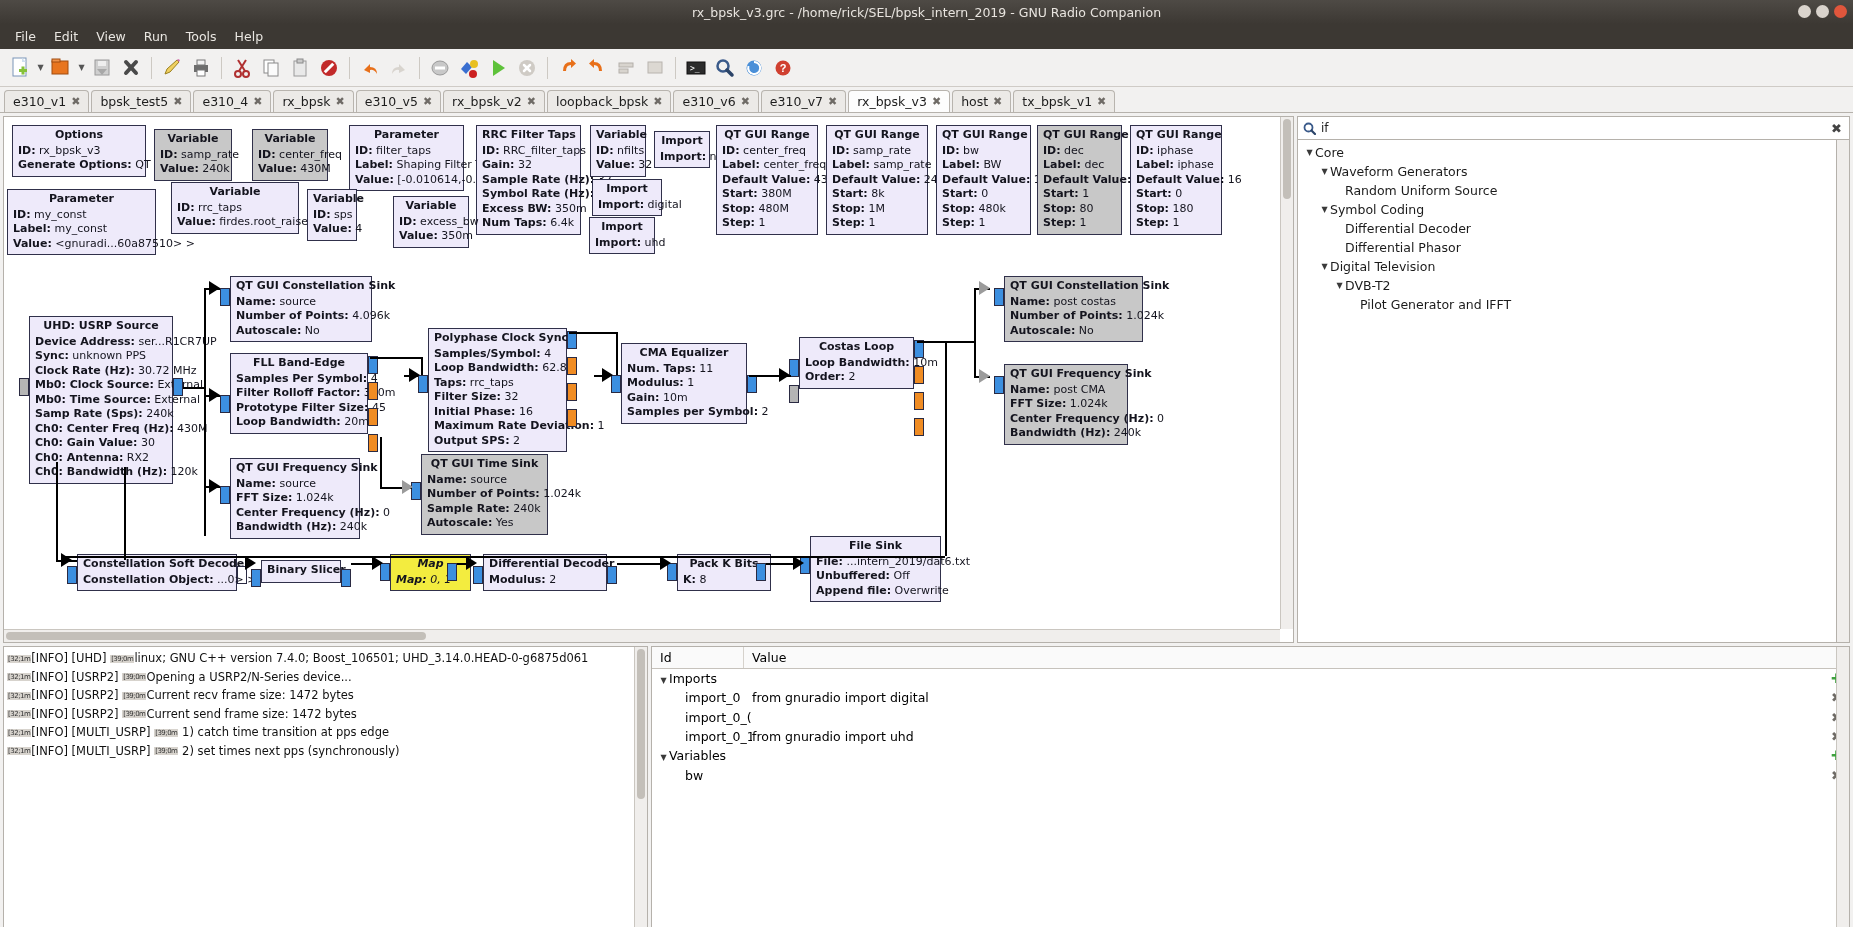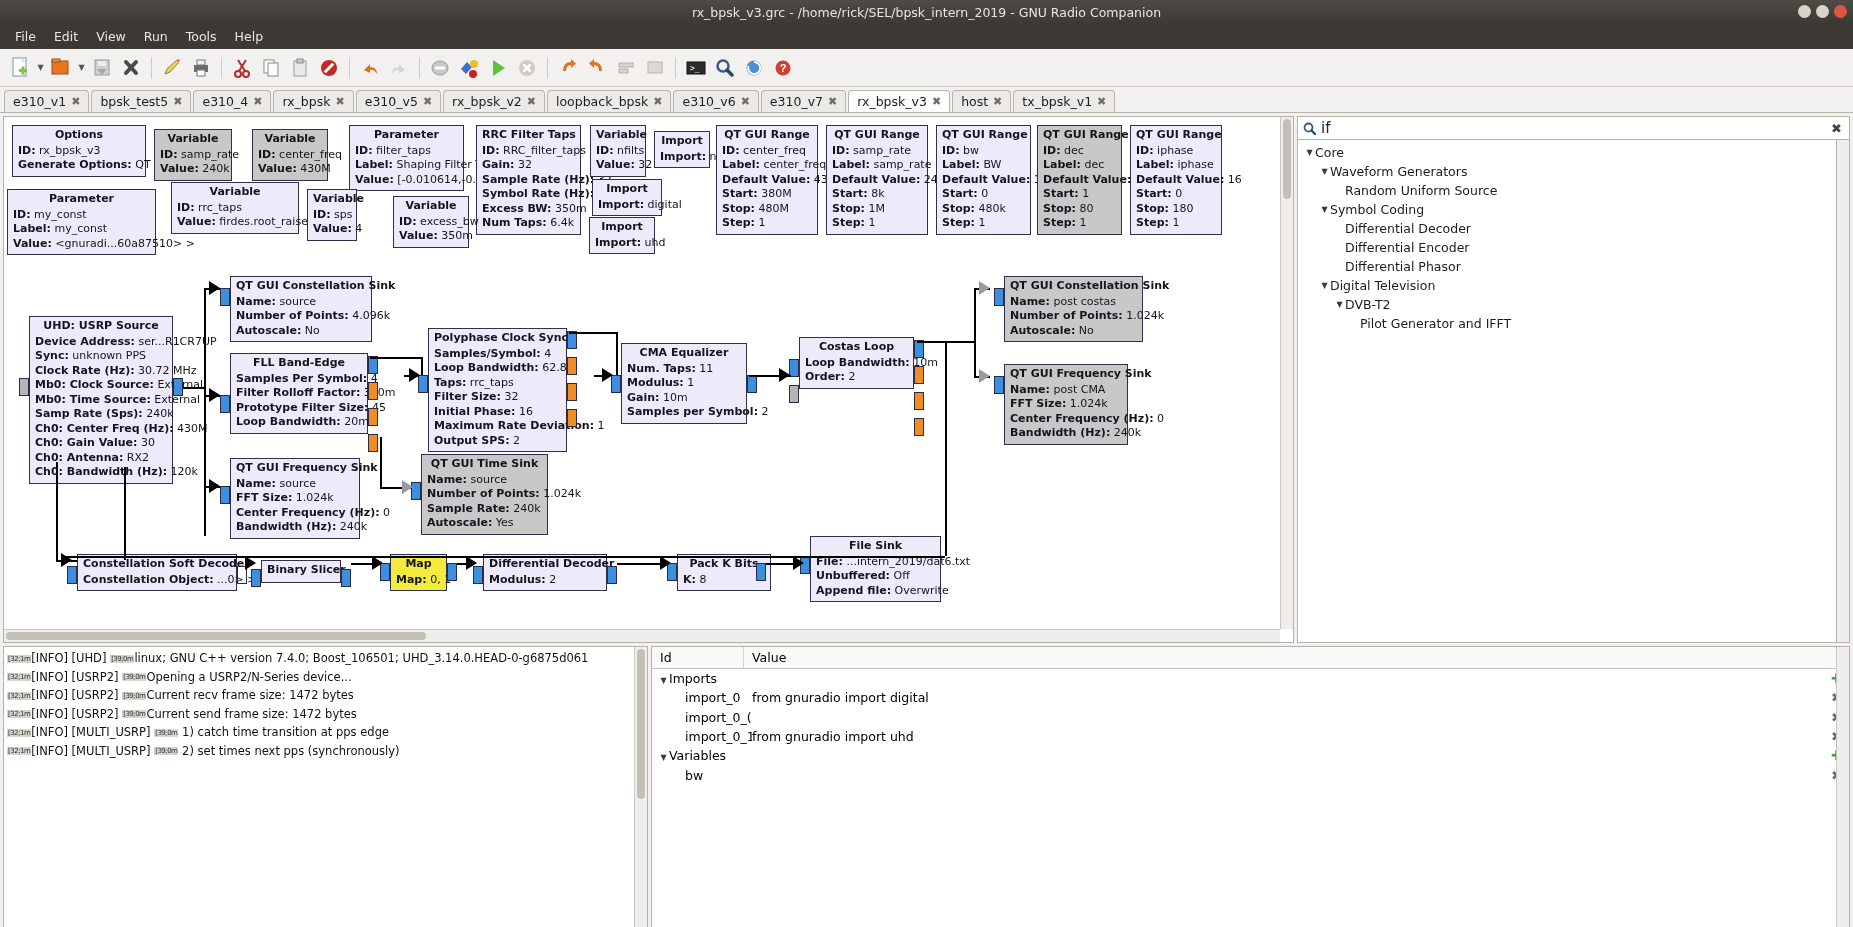--- a/index.html
+++ b/index.html
@@ -60,21 +60,21 @@
   .port.blue { background:#3c8fe0; }
   .port.orange { background:#f08c23; }
   .port.grayp { background:#b5b5b5; }
   .wire { position:absolute; background:#000; }
   .arrow { position:absolute; width:0; height:0; border-top:7px solid transparent; border-bottom:7px solid transparent; border-left:11px solid #000; }
   .arrow.gray { border-left-color:#9b9b9b; }
   
   #rightpanel { width:553px; margin:3px 3px 0 3px; display:flex; flex-direction:column; }
   #searchrow { display:flex; align-items:center; height:24px; border:1px solid #b5b1ab; background:#fff; padding:0 4px; }
   #searchrow .sicon { width:15px; display:flex; justify-content:center; }
-  #searchrow input { border:none; outline:none; flex:1; font-size:15px; font-family:inherit; padding-left:4px; color:#222; }
+  #searchrow input { border:none; outline:none; flex:1; font-size:12px; font-family:inherit; padding-left:4px; color:#222; }
   #searchrow .clr { color:#444; font-size:13px; padding:0 3px; }
   #tree { flex:1; border:1px solid #b5b1ab; border-top:none; background:#fff; overflow:hidden; padding-top:3px; font-size:12.5px; }
   .tnode { display:flex; align-items:center; height:19px; color:#1b1b1b; white-space:nowrap; }
   .tri { width:11px; font-size:8px; color:#3a3a3a; display:inline-block; text-align:center; }
   #treewrap { position:relative; flex:1; display:flex; }
   #treescroll { width:13px; background:#f0eeec; border:1px solid #b5b1ab; border-left:none; border-top:none; }
   
   #bottom { display:flex; height:341px; margin:3px; gap:3px; }
   #console { width:645px; background:#fff; border:1px solid #b5b1ab; position:relative; overflow:hidden;
              font-size:11.5px; line-height:18px; padding:2px 3px; color:#111; }
@@ -522,21 +522,21 @@
           <span class="row"><b>Sample Rate:</b><span> 240k</span></span>
           <span class="row"><b>Autoscale:</b><span> Yes</span></span>
         </div>
         <div class="blk" style="left: 73px; top: 437px; width: 160px;">
           <span class="bt">Constellation Soft Decoder</span>
           <span class="row"><b>Constellation Object:</b><span> ...0&gt; &gt;</span></span>
         </div>
         <div class="blk" style="left: 257px; top: 443px; width: 80px;">
           <span class="bt">Binary Slicer</span>
         </div>
-        <div class="blk yellow" style="left: 386px; top: 437px; width: 57px;">
+        <div class="blk yellow" style="left: 386px; top: 437px; width: 81px; font-style: italic;">
           <span class="bt">Map</span>
           <span class="row"><b>Map:</b><span> 0, 1</span></span>
         </div>
         <div class="blk" style="left: 479px; top: 437px; width: 124px;">
           <span class="bt">Differential Decoder</span>
           <span class="row"><b>Modulus:</b><span> 2</span></span>
         </div>
         <div class="blk" style="left: 673px; top: 437px; width: 94px;">
           <span class="bt">Pack K Bits</span>
           <span class="row"><b>K:</b><span> 8</span></span>
@@ -668,24 +668,20 @@
           <div class="tnode" style="padding-left: 21px;">
             <span class="tri">▼</span>
             <span>Symbol Coding</span>
           </div>
           <div class="tnode" style="padding-left: 36px;">
             <span class="tri"></span>
             <span>Differential Decoder</span>
           </div>
           <div class="tnode" style="padding-left: 36px;">
             <span class="tri"></span>
-            <span>Differential Encoder</span>
-          </div>
-          <div class="tnode" style="padding-left: 36px;">
-            <span class="tri"></span>
             <span>Differential Phasor</span>
           </div>
           <div class="tnode" style="padding-left: 21px;">
             <span class="tri">▼</span>
             <span>Digital Television</span>
           </div>
           <div class="tnode" style="padding-left: 36px;">
             <span class="tri">▼</span>
             <span>DVB-T2</span>
           </div>

